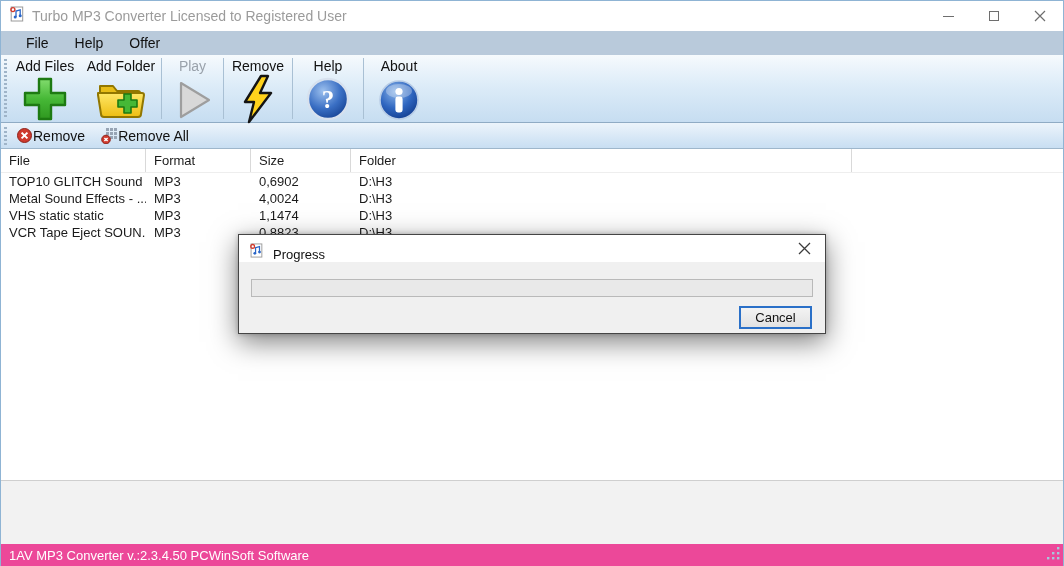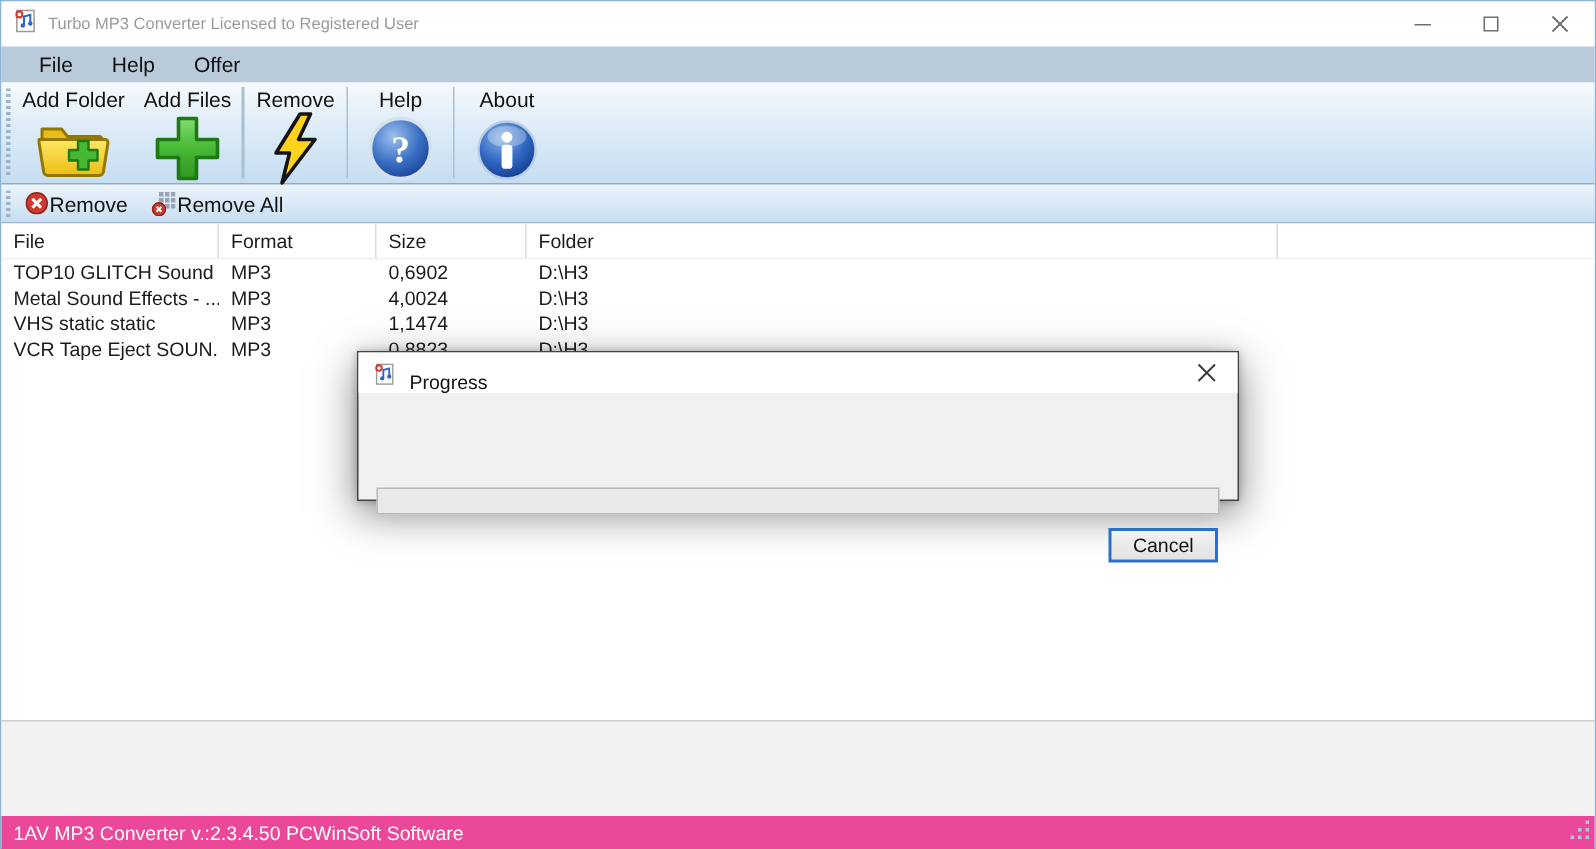--- a/index.html
+++ b/index.html
@@ -2,21 +2,21 @@
 <html><head>
 <meta charset="utf-8">
 <style>
   * { box-sizing: border-box; margin: 0; padding: 0; }
   html,body { width:1064px; height:566px; }
   body { font-family: "Liberation Sans", sans-serif; background:#fff; position:relative; overflow:hidden; }
   .window { position:absolute; left:0; top:0; width:1064px; height:566px; border:1px solid #8fb4d4; background:#fff; }
 
   
   .titlebar { height:30px; background:#fff; display:flex; align-items:center; padding-left:8px; }
-  .title-text { color:#9b9b9b; font-size:11px; margin-left:7px; }
+  .title-text { color:#9b9b9b; font-size:14px; margin-left:7px; }
   .win-controls { margin-left:auto; display:flex; height:100%; }
   .win-btn { width:46px; height:100%; display:flex; align-items:center; justify-content:center; }
   .min-glyph { display:block; width:11px; border-top:1px solid #6e6e6e; }
   .max-glyph { display:block; width:10px; height:10px; border:1px solid #6e6e6e; }
 
   
   .menubar { height:24px; background:#b9cadb; display:flex; align-items:center; padding-left:12px; }
   .menu-item { font-size:14px; color:#111; padding:0 13px; line-height:24px; }
 
   
@@ -45,21 +45,21 @@
 
   
   .statusbar { position:absolute; left:0; top:543px; width:1062px; height:22px; background:#ec4899; color:#fff; font-size:13px; display:flex; align-items:center; padding-left:8px; }
   .resize-grip { position:absolute; right:2px; bottom:2px; }
 
   
   .dialog { position:absolute; left:237px; top:233px; width:588px; height:100px; background:#f0f0f0; border:1px solid #454545; box-shadow:0 8px 26px rgba(0,0,0,.5), 0 0 5px rgba(0,0,0,.25); z-index:50; }
   .dialog-title { height:27px; background:#fff; display:flex; align-items:flex-end; padding:0 10px; }
   .dialog-title-text { font-size:13px; color:#111; margin-left:9px; }
   .dialog-close { margin-left:auto; width:22px; height:100%; display:flex; align-items:center; justify-content:center; }
-  .dialog-body { position:relative; height:72px;margin-top:46px; }
+  .dialog-body { position:relative; height:72px; }
   .progress-track { position:absolute; left:12px; top:17px; width:562px; height:18px; background:#e9e9e9; border:1px solid #b9b9b9; }
   .progress-fill { height:100%; width:0%; background:#20b24b; }
   .cancel-btn { position:absolute; right:13px; top:44px; width:73px; height:23px; background:linear-gradient(#f3f3f3,#e2e2e2); border:2px solid #2a70c8; font-size:13px; color:#111; display:flex; align-items:center; justify-content:center; }
 </style>
 </head>
 <body>
 
 <div class="window">
 
   <div class="titlebar">
@@ -90,55 +90,63 @@
 
   <div class="menubar">
     <span class="menu-item">File</span>
     <span class="menu-item">Help</span>
     <span class="menu-item">Offer</span>
   </div>
 
   <div class="toolbar">
     <div class="grip"></div>
 
+    <div class="tb-btn" style="width:72px">
+      <span class="tb-label">Add Files</span>
+      <span class="tb-icon">
+        <svg width="46" height="46" viewBox="0 0 46 46">
+          <defs>
+              <linearGradient id="gplus" x1="0" y1="0" x2="0" y2="1">
+            <stop offset="0" stop-color="#82dc6e"></stop>
+                <stop offset="0.5" stop-color="#46b836"></stop>
+                <stop offset="1" stop-color="#2f9820"></stop>
+          </linearGradient>
+            </defs>
+          <path d="M17 3 h12 v14 h14 v12 h-14 v14 h-12 v-14 h-14 v-12 h14 z" fill="url(#gplus)" stroke="#1d7a12" stroke-width="2.4" stroke-linejoin="round"></path>
+        </svg>
+      </span>
+    </div>
+
     <div class="tb-btn" style="width:80px">
       <span class="tb-label">Add Folder</span>
       <span class="tb-icon">
         <svg width="50" height="42" viewBox="0 0 50 42">
           <defs>
               <linearGradient id="gfold" x1="0" y1="0" x2="0" y2="1">
             <stop offset="0" stop-color="#ffe766"></stop>
                 <stop offset="1" stop-color="#edbe13"></stop>
           </linearGradient>
             </defs>
           <path d="M4 7 h13 l4 5 h21 a2 2 0 0 1 2 2 v6 H4 z" fill="#e8bd17" stroke="#927700" stroke-width="2" stroke-linejoin="round"></path>
           <path d="M2 14 h44 a2 2 0 0 1 2 2 l-3 19 a3 3 0 0 1 -3 3 H8 a3 3 0 0 1 -3 -3 L2 16 z" fill="url(#gfold)" stroke="#927700" stroke-width="2" stroke-linejoin="round"></path>
           <path d="M28 15 h7 v6 h6 v7 h-6 v6 h-7 v-6 h-6 v-7 h6 z" fill="#46b836" stroke="#1d7a12" stroke-width="1.6" stroke-linejoin="round"></path>
         </svg>
       </span>
     </div>
 
-    <div class="tb-btn" style="width:72px">
-      <span class="tb-label">Add Files</span>
-      <span class="tb-icon">
-        <svg width="46" height="46" viewBox="0 0 46 46">
-          <defs>
-              <linearGradient id="gplus" x1="0" y1="0" x2="0" y2="1">
-            <stop offset="0" stop-color="#82dc6e"></stop>
-                <stop offset="0.5" stop-color="#46b836"></stop>
-                <stop offset="1" stop-color="#2f9820"></stop>
-          </linearGradient>
-            </defs>
-          <path d="M17 3 h12 v14 h14 v12 h-14 v14 h-12 v-14 h-14 v-12 h14 z" fill="url(#gplus)" stroke="#1d7a12" stroke-width="2.4" stroke-linejoin="round"></path>
-        </svg>
-      </span>
-    </div>
-
     <div class="tb-sep"></div>
 
+    <div class="tb-btn disabled" style="width:61px">
+      <span class="tb-label">Play</span>
+      <span class="tb-icon">
+        <svg width="40" height="42" viewBox="0 0 40 42">
+          <polygon points="8,4 36,21 8,38" fill="#d8d8d8" stroke="#9e9e9e" stroke-width="2.2" stroke-linejoin="round"></polygon>
+        </svg>
+      </span>
+    </div>
 
     <div class="tb-sep"></div>
 
     <div class="tb-btn" style="width:68px">
       <span class="tb-label">Remove</span>
       <span class="tb-icon">
         <svg width="36" height="50" viewBox="0 0 36 50">
           <path d="M21 2 L5 28 L14 28 L9 48 L31 19 L20 19 L28 2 Z" fill="#ffd21c" stroke="#141414" stroke-width="2.4" stroke-linejoin="round"></path>
         </svg>
       </span>

